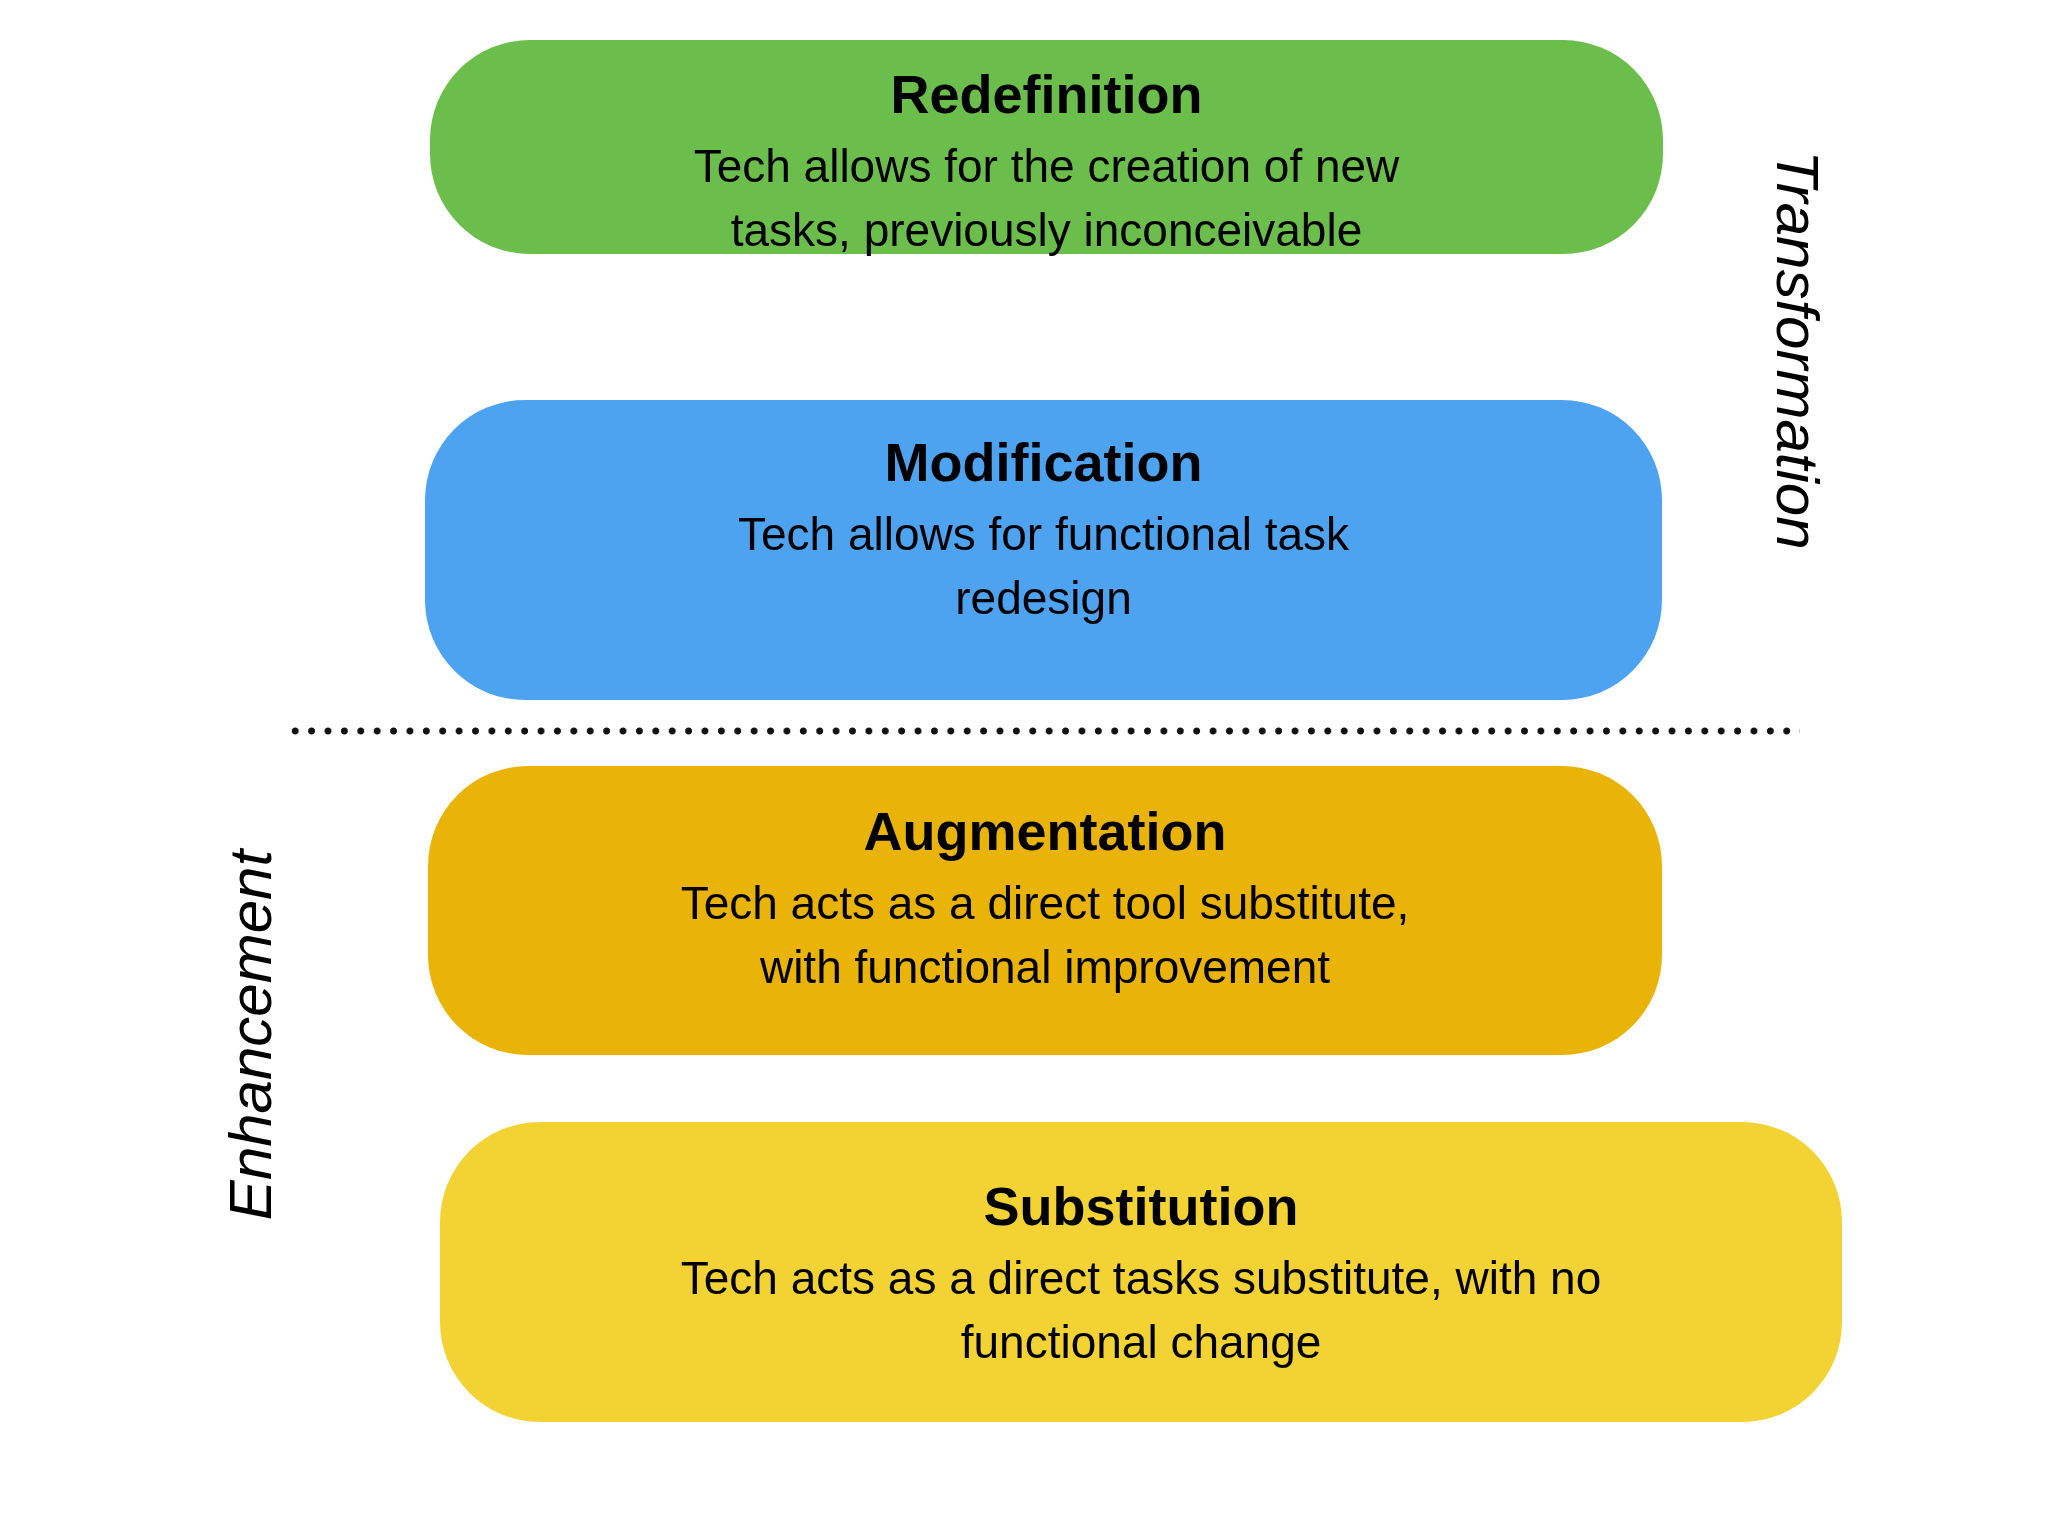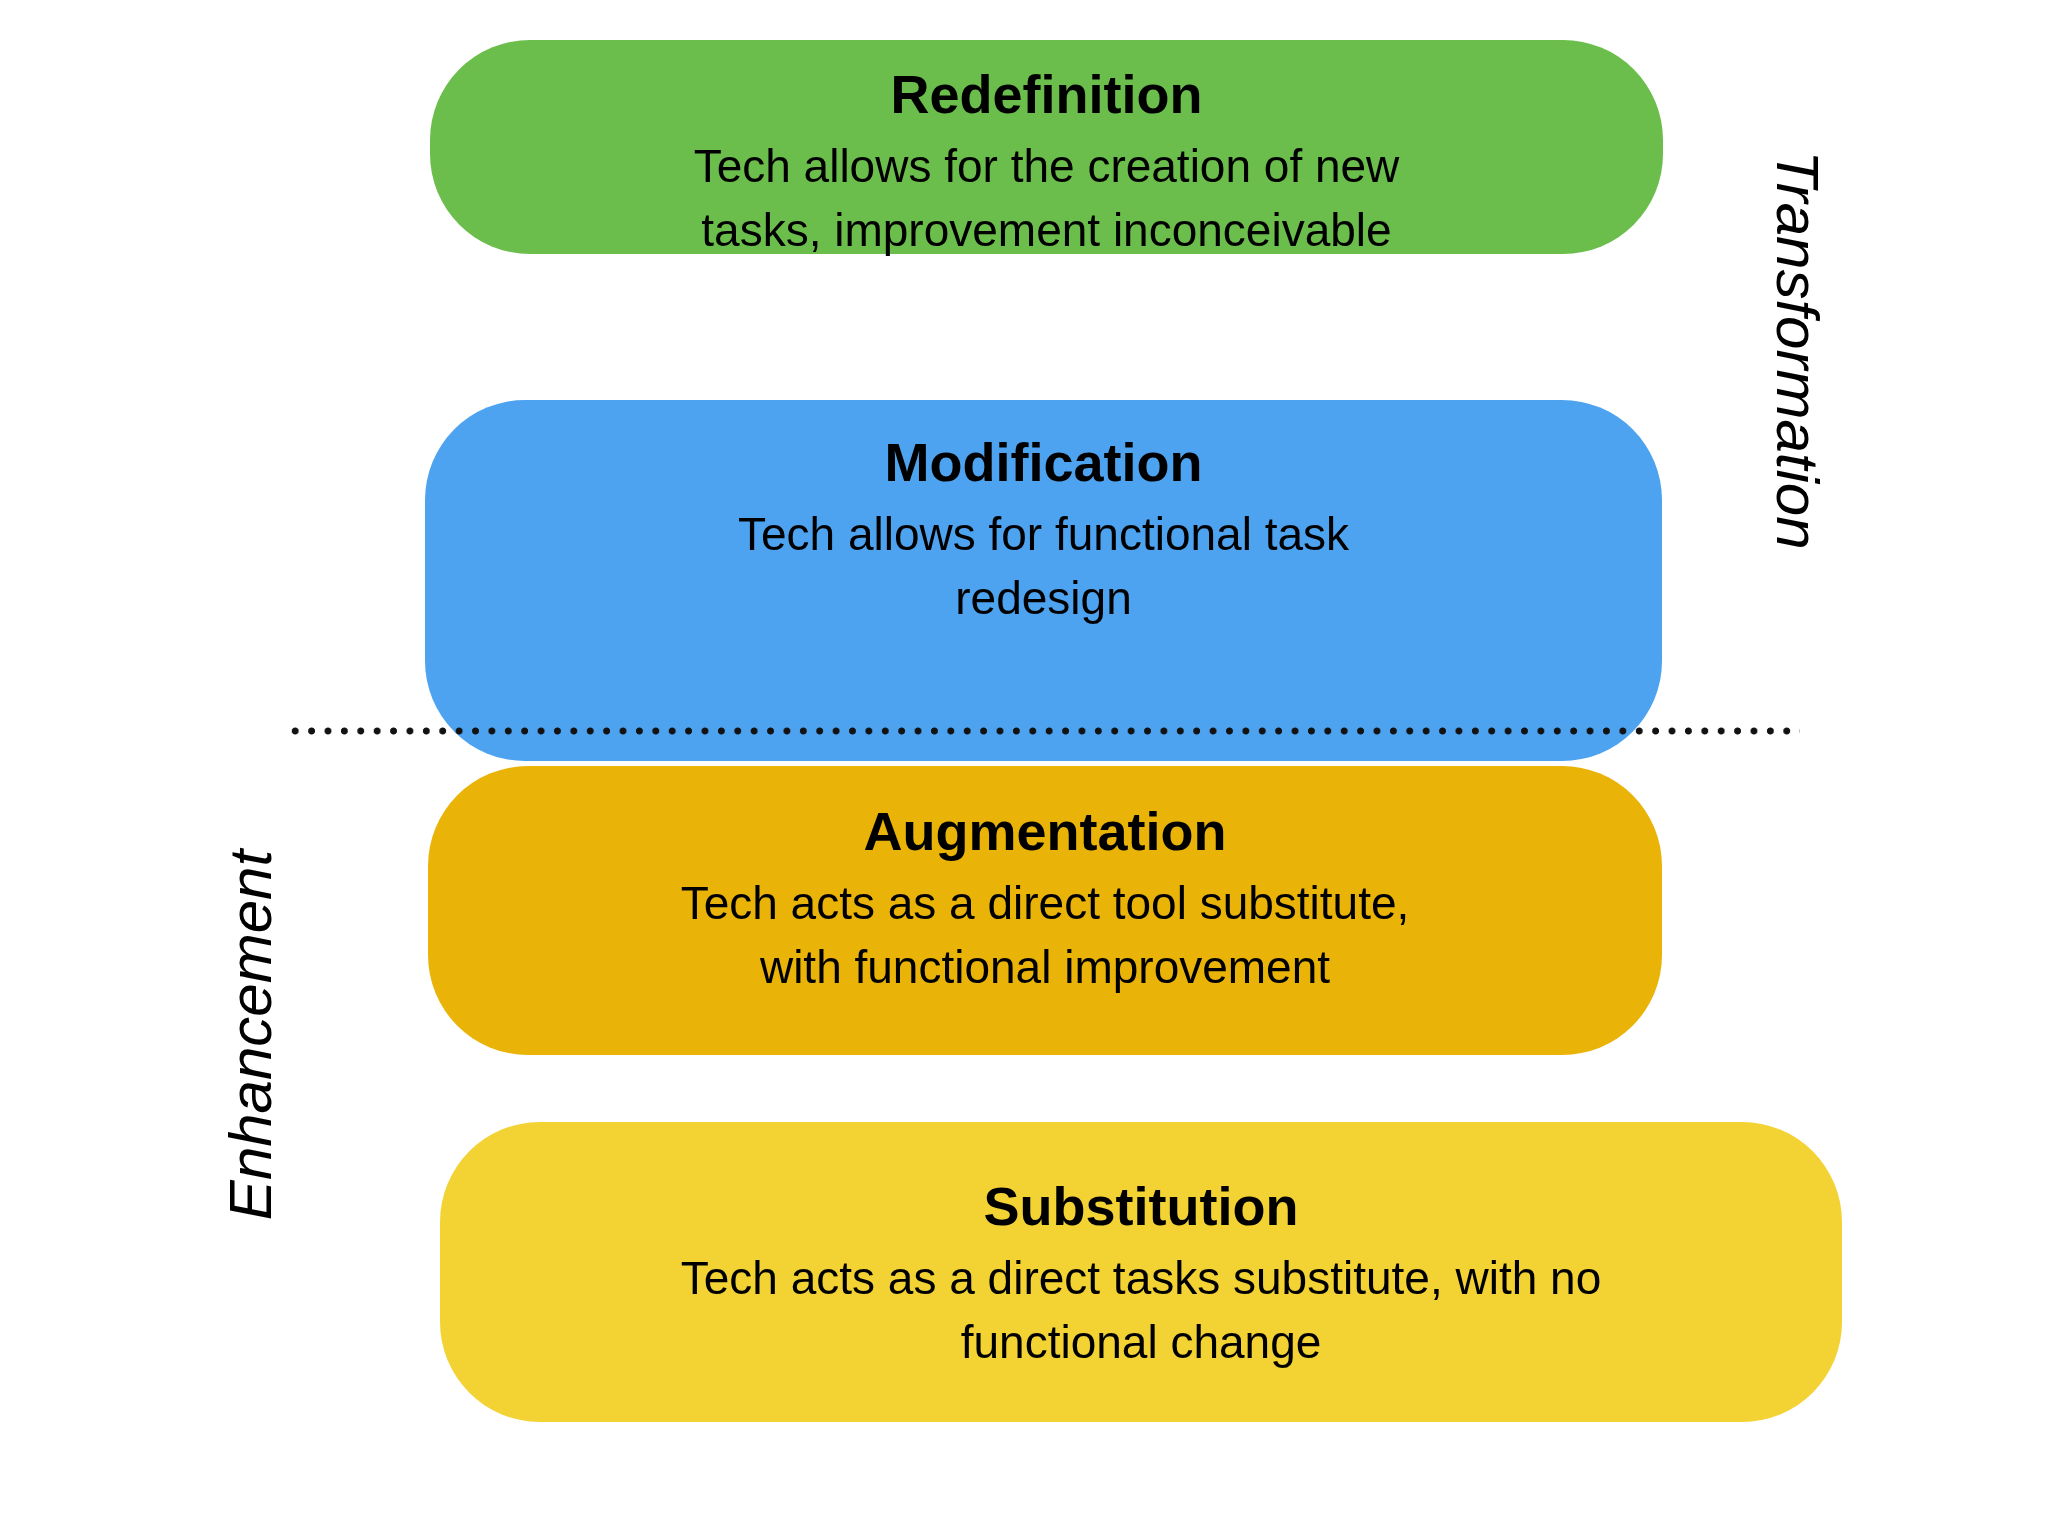--- a/index.html
+++ b/index.html
@@ -32,21 +32,21 @@
   }
   .card-desc {
     font-size: 46px;
     line-height: 64px;
     margin-top: 8px;
   }
   .desc-line {
     display: block;
   }
   #card-0 { left: 430px; top: 40px;   width: 1233px; height: 214px; padding-top: 22px; }
-  #card-1 { left: 425px; top: 400px;  width: 1237px; height: 361px; padding-top: 30px; }
+  #card-1 { left: 425px; top: 400px;  width: 1237px; height: 300px; padding-top: 30px; }
   #card-2 { left: 428px; top: 766px;  width: 1234px; height: 289px; padding-top: 33px; }
   #card-3 { left: 440px; top: 1122px; width: 1402px; height: 300px; padding-top: 52px; }
 
   .dotted-divider {
     position: absolute;
     left: 287px;
     top: 724px;
     width: 1513px;
     height: 14px;
     background-image: radial-gradient(circle, #121212 3.1px, transparent 3.9px);
@@ -75,21 +75,21 @@
 </style>
 </head>
 <body>
 
 <div class="canvas">
 
   <div class="card" id="card-0" style="background-color: rgb(107, 190, 75);">
     <div class="card-title">Redefinition</div>
     <div class="card-desc">
       <span class="desc-line">Tech allows for the creation of new</span>
-      <span class="desc-line">tasks, improvement inconceivable</span>
+      <span class="desc-line">tasks, previously inconceivable</span>
     </div>
   </div>
 
   <div class="card" id="card-1" style="background-color: rgb(78, 163, 241);">
     <div class="card-title">Modification</div>
     <div class="card-desc">
       <span class="desc-line">Tech allows for functional task</span>
       <span class="desc-line">redesign</span>
     </div>
   </div>

